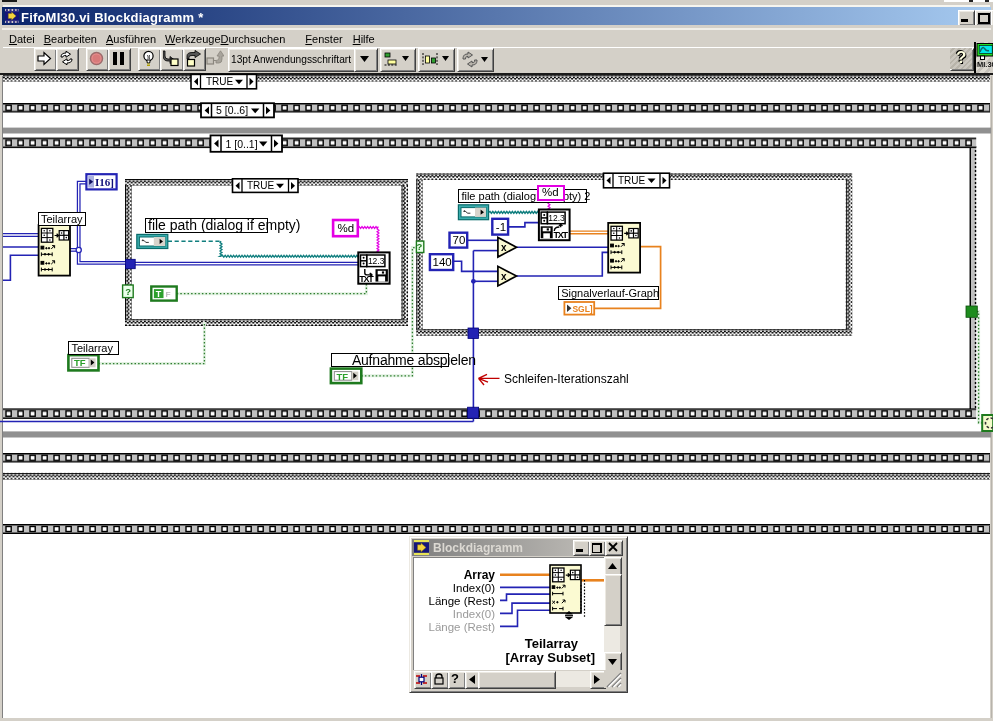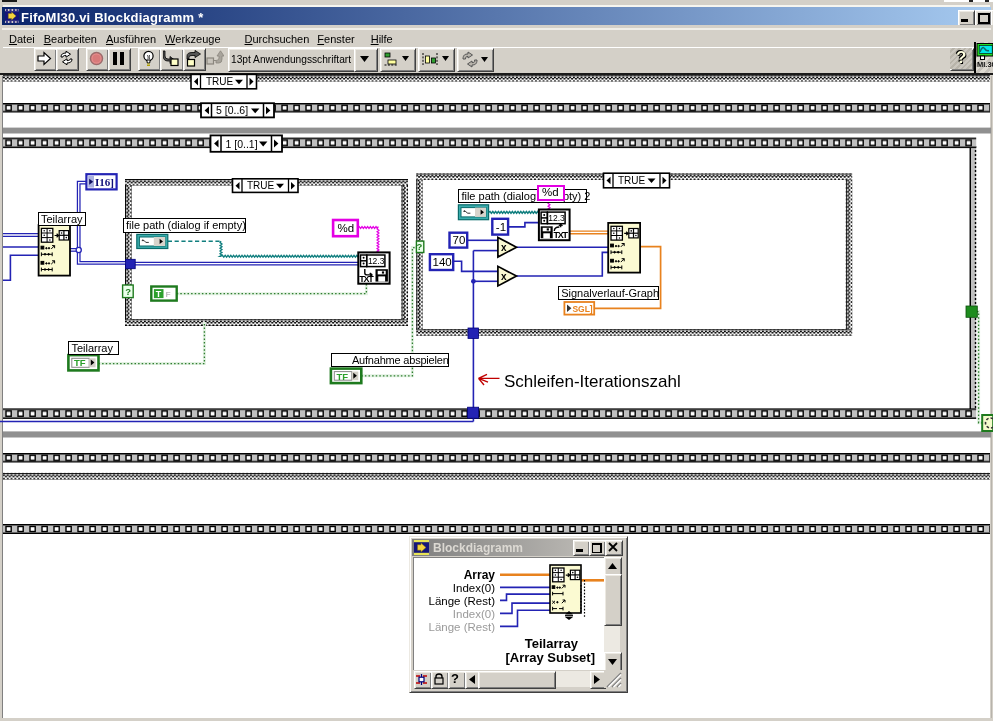--- a/index.html
+++ b/index.html
@@ -46,21 +46,21 @@
   <div class="btn3d" style="left:958px;top:10px;width:15px;height:14px;"></div>
   <div class="abs" style="left:961px;top:19px;width:7px;height:3px;background:#000;"></div>
   <div class="btn3d" style="left:975px;top:10px;width:15px;height:14px;"></div>
   <div class="abs" style="left:978px;top:13px;width:8px;height:7px;border:2px solid #000;border-top-width:2px;background:#d4d0c8;"></div>
   <div class="btn3d" style="left:991px;top:10px;width:2px;height:14px;"></div>
 
   <div class="abs" style="left:0;top:25px;width:993px;height:4px;background:#D4D0C8;"></div>
   <div class="abs" style="left:2px;top:28px;width:989px;height:2px;background:#f0eee8;"></div>
   <div class="abs" style="left:3px;top:30px;width:987px;height:17px;background:#D4D0C8;"></div>
   <div class="abs" style="left:9px;top:32.5px;font-size:11px;color:#000;">
-    <span style="margin-right:9px"><u>D</u>atei</span><span style="margin-right:9px"><u>B</u>earbeiten</span><span style="margin-right:9px"><u>A</u>usführen</span><span style="margin-right:24px"><u>W</u>erkzeuge</span><span style="margin-right:8px"><u>D</u>urchsuchen</span><span style="margin-right:16px"><u>F</u>enster</span><span><u>H</u>ilfe</span>
+    <span style="margin-right:9px"><u>D</u>atei</span><span style="margin-right:9px"><u>B</u>earbeiten</span><span style="margin-right:9px"><u>A</u>usführen</span><span style="margin-right:0"><u>W</u>erkzeuge</span><span style="margin-right:20px"><u>D</u>urchsuchen</span><span style="margin-right:10px"><u>F</u>enster</span><span><u>H</u>ilfe</span>
   </div>
 
   <div class="abs" style="left:3px;top:47px;width:987px;height:27px;background:#D4D0C8;border-top:1px solid #fff;"></div>
   <div id="toolbar">
 
     <div class="btn3d" style="left:34px;top:48px;width:21px;height:21px;"></div>
     <svg class="abs" style="left:37px;top:51px;" width="15" height="15" viewBox="0 0 15 15">
         <path d="M1 5 L7 5 L7 1.5 L13.5 7.5 L7 13.5 L7 10 L1 10 Z" fill="#fff" stroke="#000" stroke-width="1.2"></path>
       </svg>
 
@@ -607,26 +607,26 @@
         <path d="M59 3.6 L59 11 L63 7.3 Z" fill="#000"></path>
         <text x="14.5" y="11">TRUE</text>
         <path d="M44 5.4 L52 5.4 L48 9.8 Z" fill="#000"></path>
       </g>
     </g>
 
     <path d="M478.5 378.4 L499.5 378.4 M478.5 378.4 L487 374.4 M478.5 378.4 L488 382.2 M478.5 378.4 L484 385" stroke="#c00000" stroke-width="1.4" fill="none"></path>
   </svg>
   <div id="labels">
     <div class="lbl" style="left:38px;top:211.6px;width:42px;height:12px;font-size:11px;">Teilarray</div>
-    <div class="lbl" style="left:123px;top:218.4px;width:117px;height:12.5px;font-size:11px;">file path (dialog if empty)</div>
+    <div class="lbl" style="left:145px;top:218.4px;width:117px;height:12.5px;font-size:14px;">file path (dialog if empty)</div>
     <div class="lbl" style="left:68.4px;top:341px;width:45px;height:11.5px;font-size:11px;">Teilarray</div>
-    <div class="lbl" style="left:330.9px;top:353.3px;width:94px;height:12px;font-size:11px;letter-spacing:-0.2px;padding-left:20px;">Aufnahme abspielen</div>
+    <div class="lbl" style="left:330.9px;top:353.3px;width:94px;height:12px;font-size:14px;letter-spacing:-0.2px;padding-left:20px;">Aufnahme abspielen</div>
     <div class="lbl" style="left:458.4px;top:188.6px;width:123px;height:12.5px;font-size:11px;">file path (dialog if empty) 2</div>
     <div class="lbl" style="left:558.2px;top:286px;width:95px;height:11.5px;font-size:11px;">Signalverlauf-Graph</div>
-    <div class="abs" style="left:504px;top:372px;font-size:17px;color:#000;">Schleifen-Iterationszahl</div>
+    <div class="abs" style="left:504px;top:372px;font-size:12px;color:#000;">Schleifen-Iterationszahl</div>
     <div class="abs" style="left:537px;top:185.2px;width:20.9px;height:11.6px;background:#fff;border:2.6px solid #e400e4;font-size:11.5px;color:#000;padding-left:3px;line-height:11.5px;">%d</div>
   </div>
 
   <div id="ctxhelp">
 
     <div class="abs" style="left:409px;top:536px;width:217px;height:155px;background:#D4D0C8;border-top:1px solid #ece9e2;border-left:1px solid #ece9e2;border-right:1px solid #404040;border-bottom:1px solid #404040;box-shadow:inset 1px 1px 0 #fff, inset -1px -1px 0 #808080;"></div>
 
     <div class="abs" style="left:412px;top:539px;width:211px;height:17px;background:linear-gradient(to right,#7f7f7f,#c8c5bf);"></div>
     <svg class="abs" style="left:414px;top:540px;" width="15" height="15" viewBox="0 0 15 15">
       <rect width="15" height="15" fill="#15157a"></rect>

